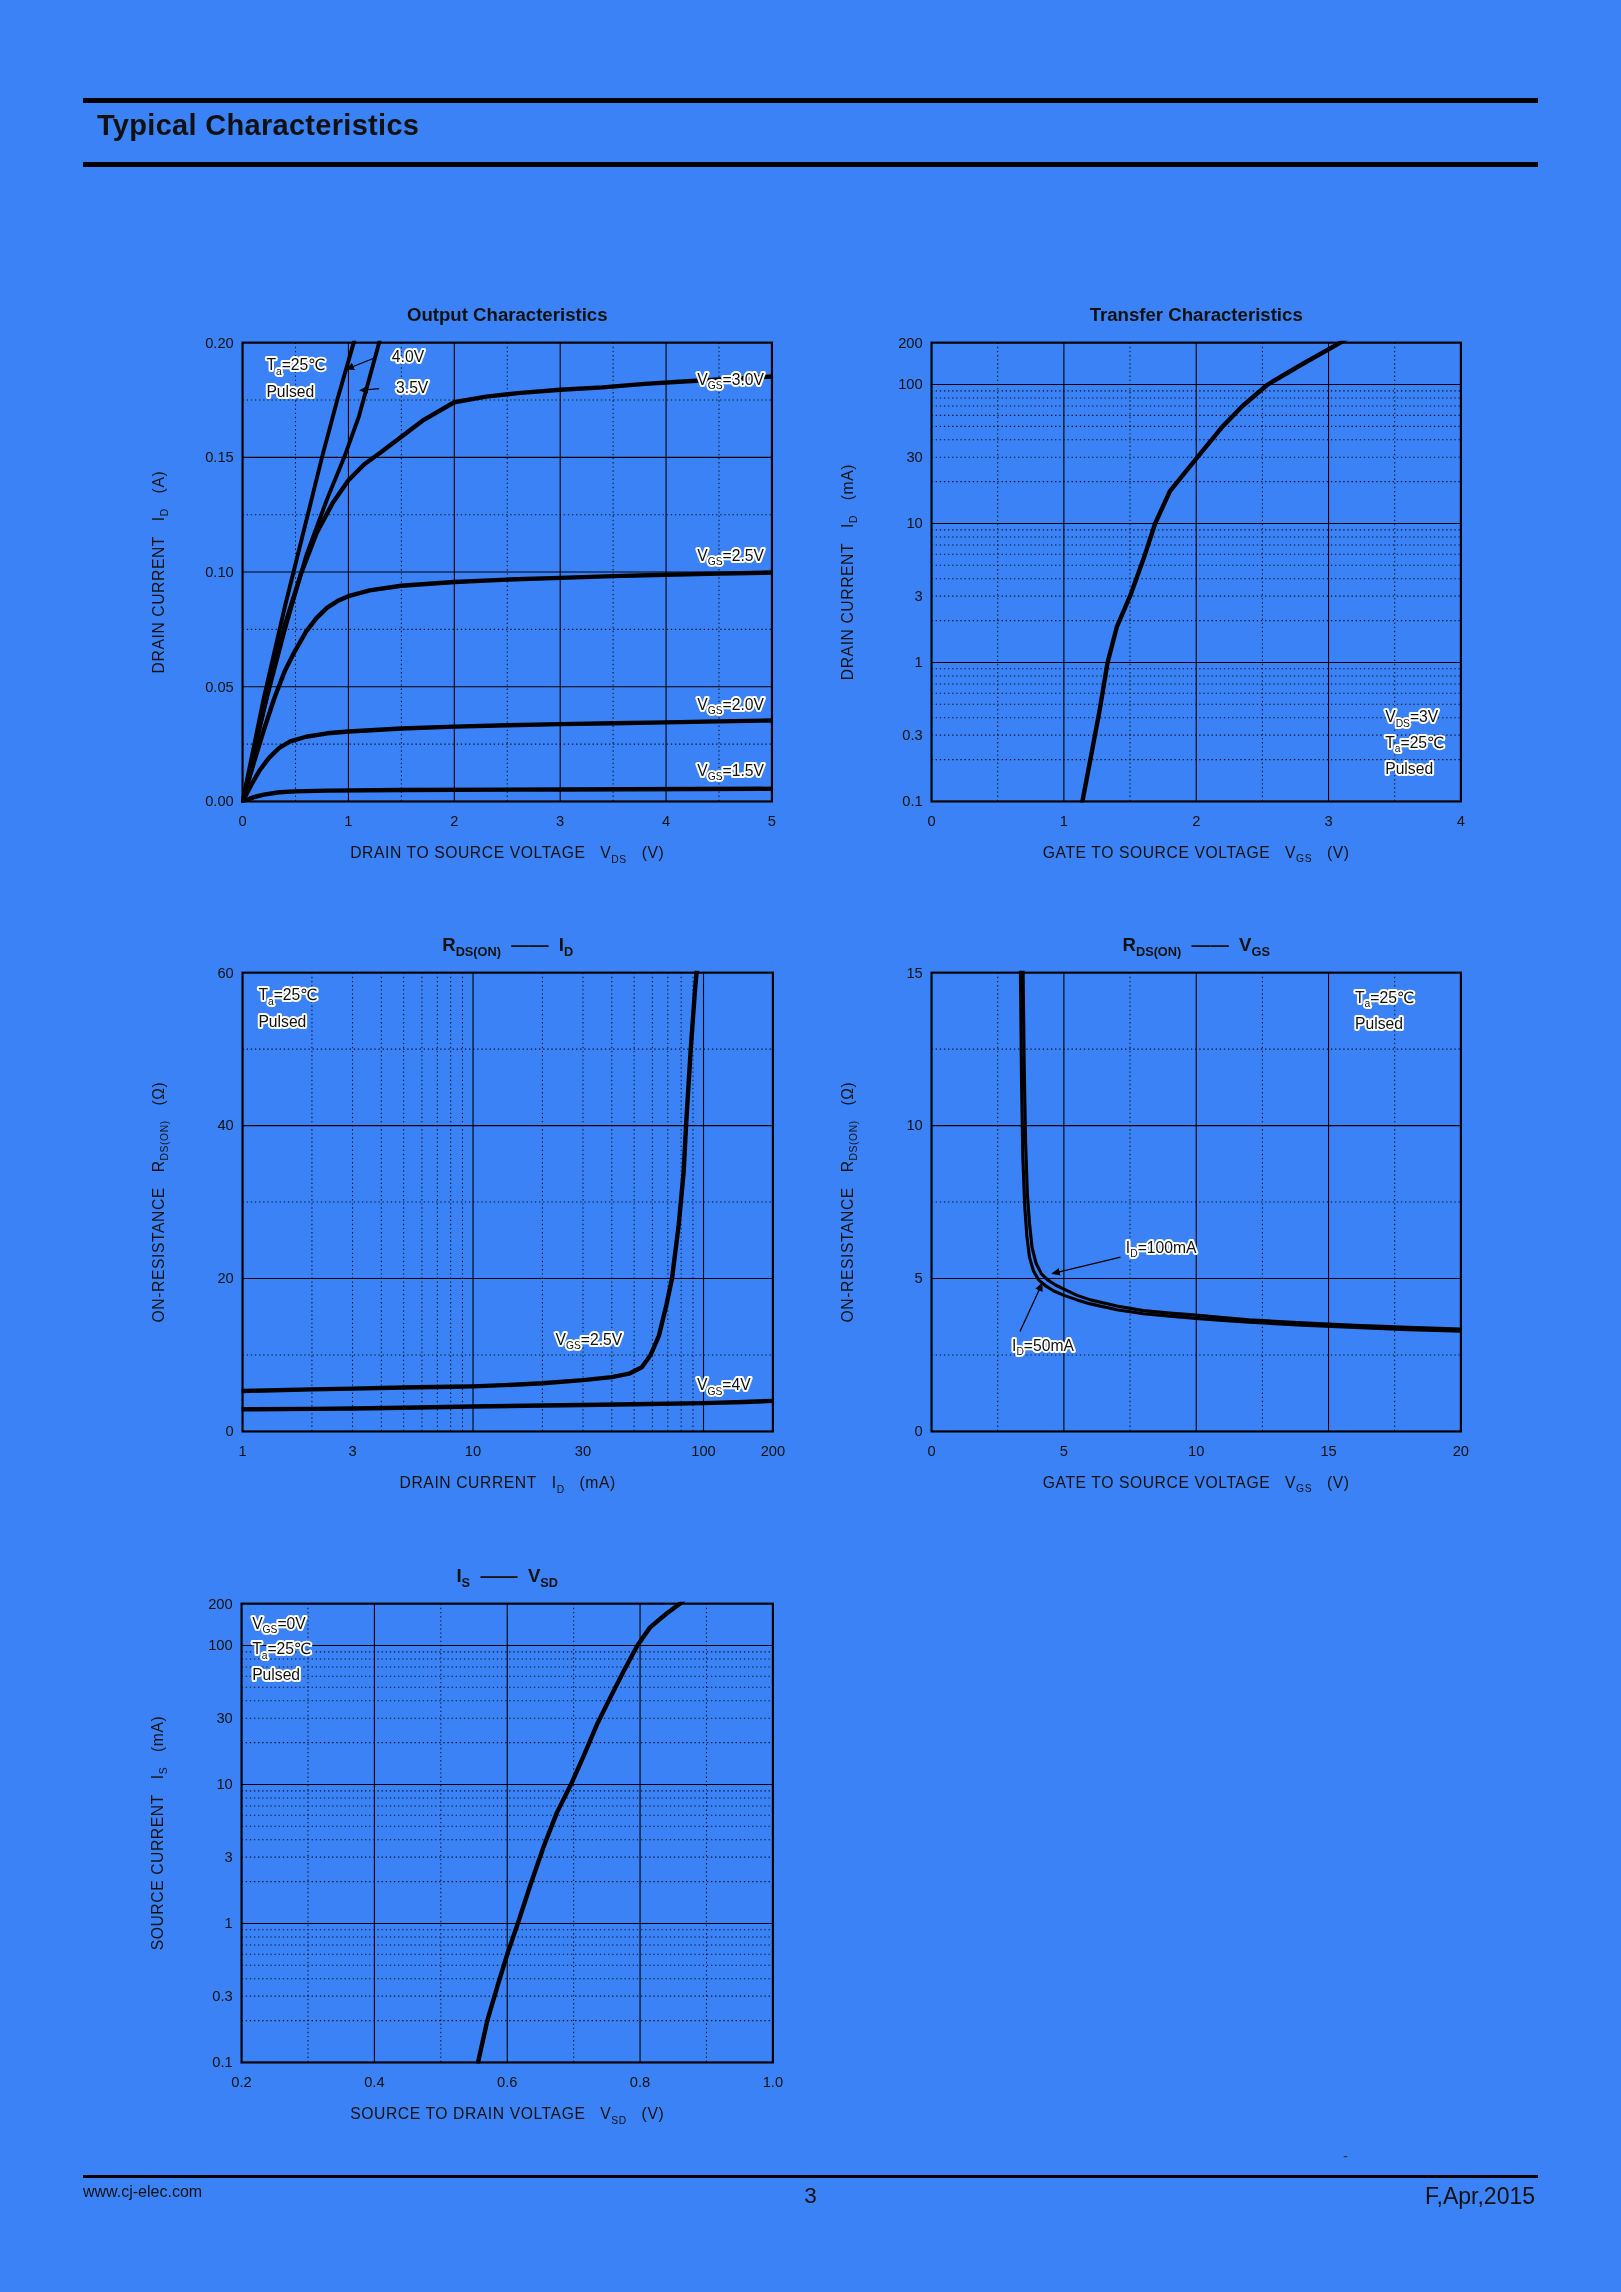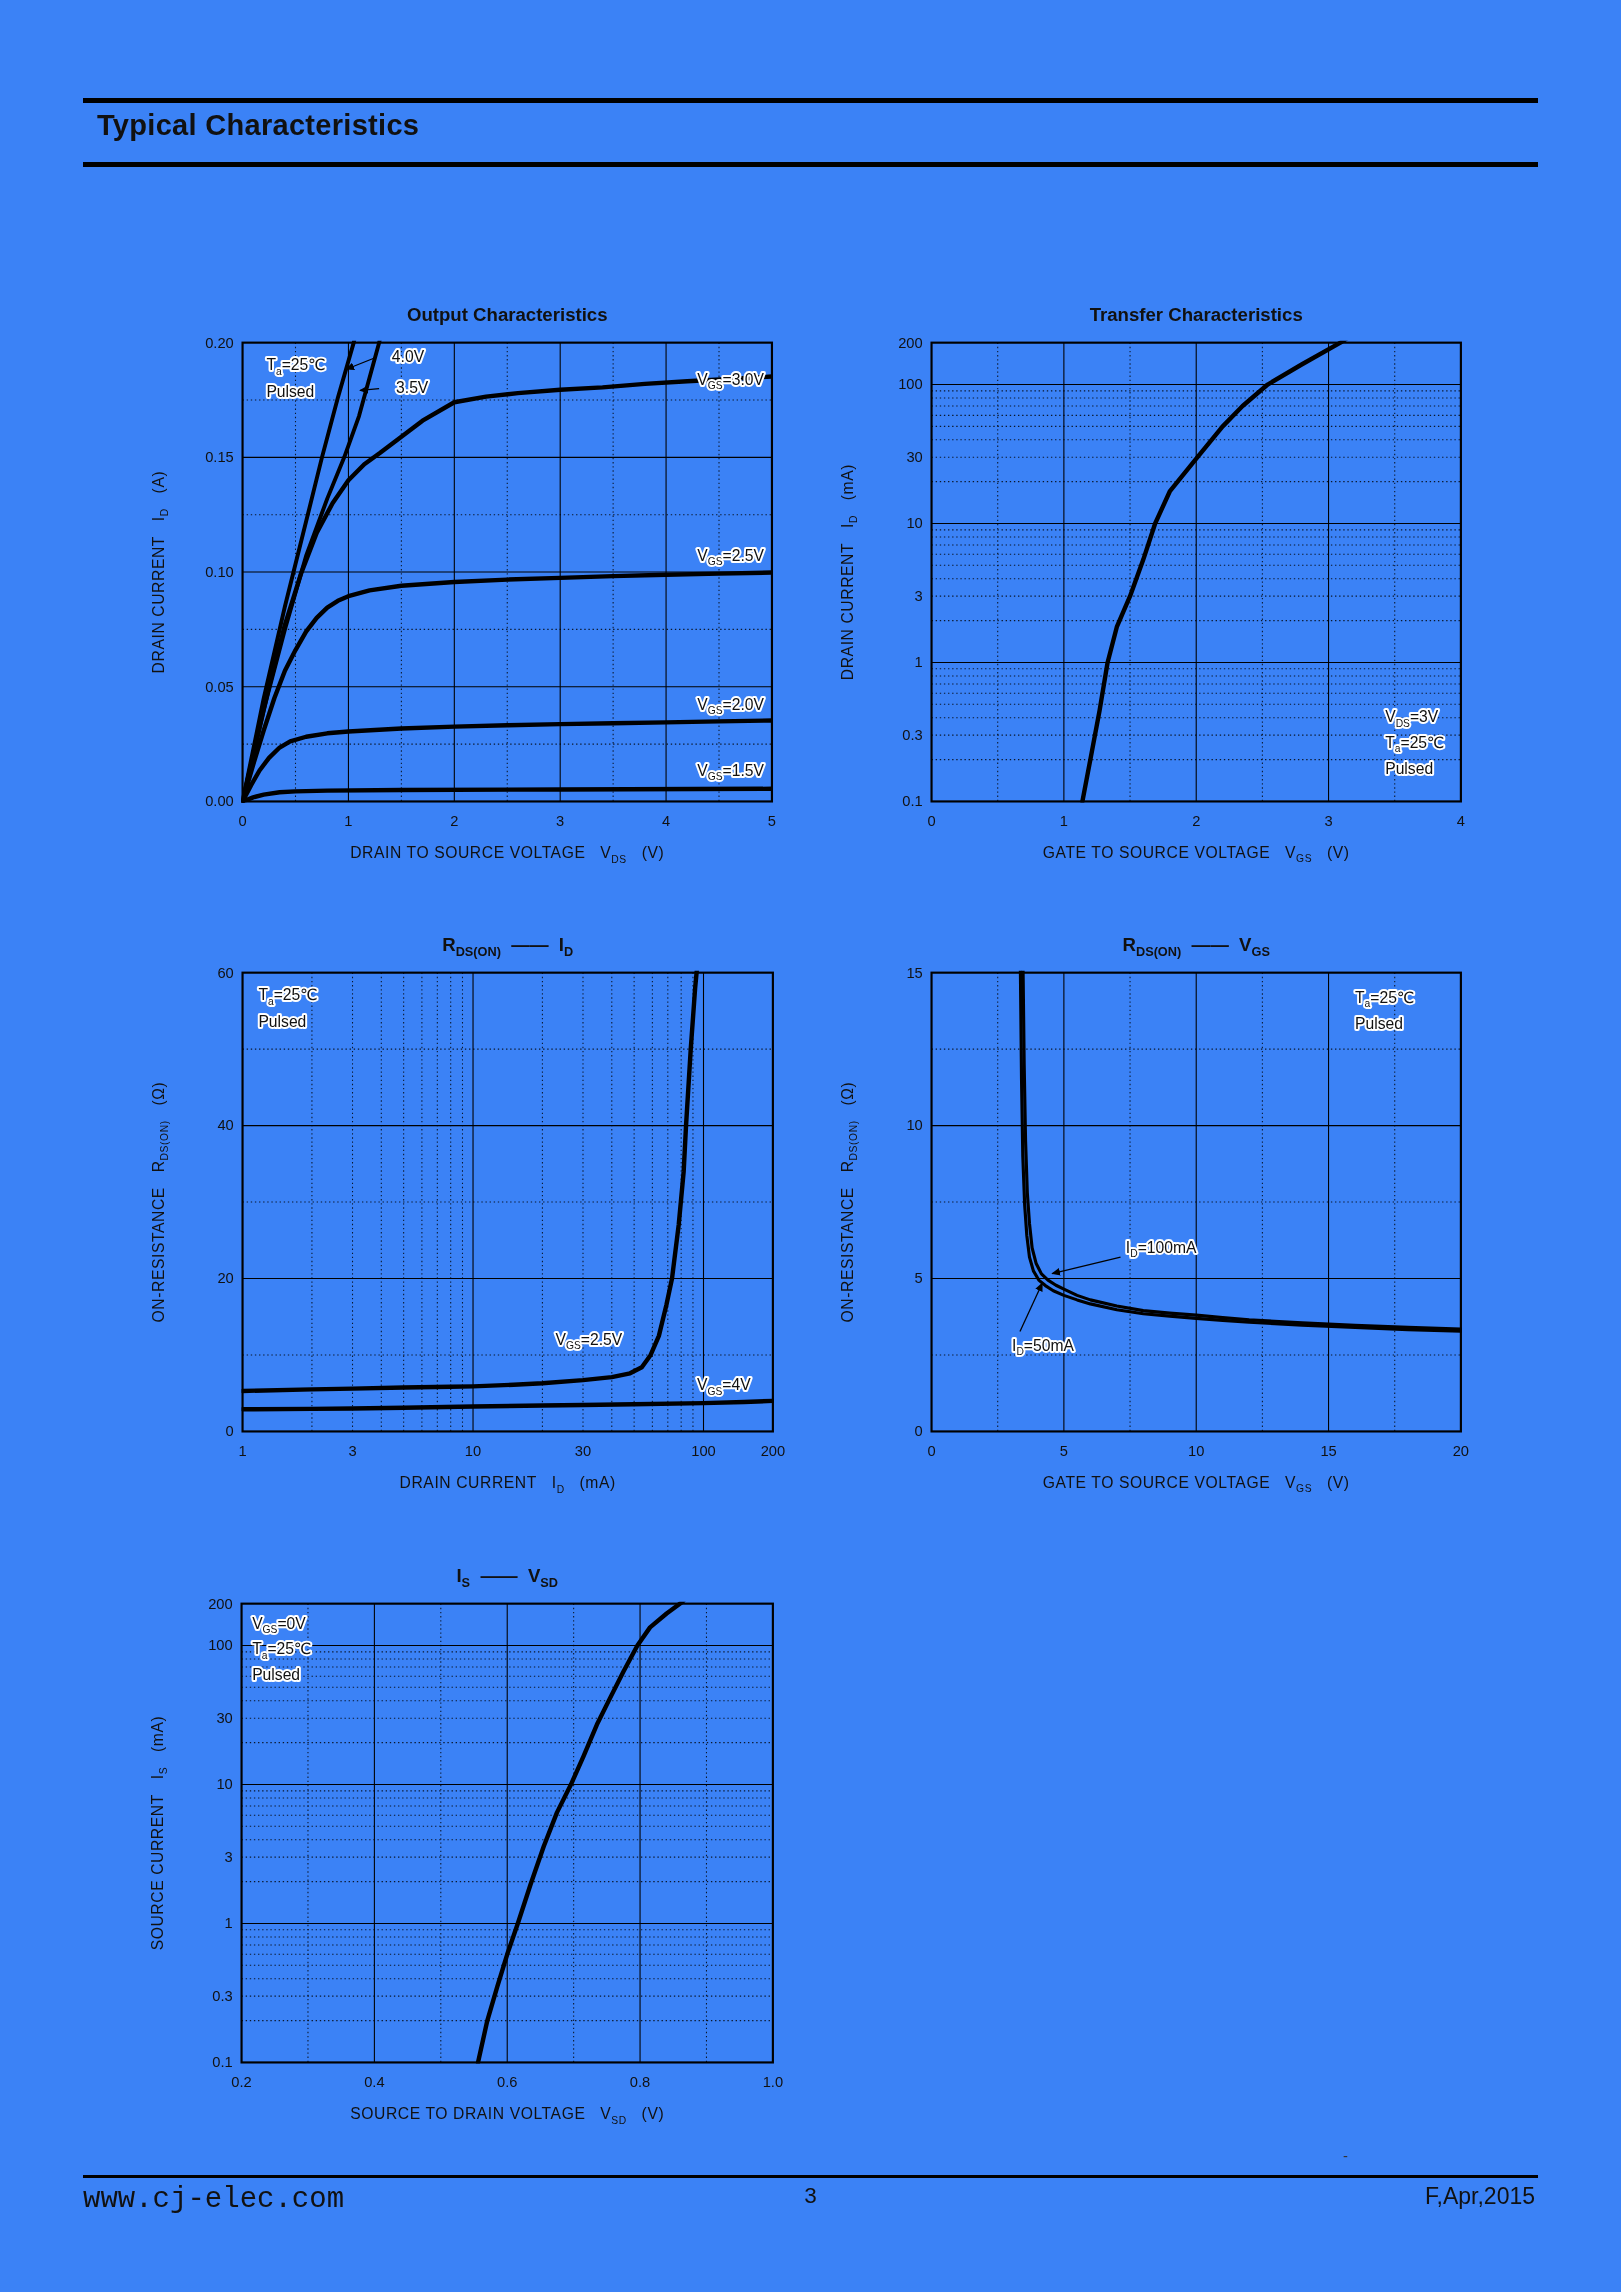--- a/index.html
+++ b/index.html
@@ -3,21 +3,21 @@
 <meta charset="utf-8">
 <style>
   html,body{margin:0;padding:0;background:#fff;}
   body{font-family:"Liberation Sans","DejaVu Sans",sans-serif;color:#111;}
   .page{position:relative;width:1621px;height:2293px;background:#3b82f6;overflow:hidden;}
   .rule{position:absolute;left:83px;width:1455px;background:#000;}
   #rule-top{top:98px;height:4.9px;}
   #rule-mid{top:162px;height:4.9px;}
   #rule-foot{top:2175px;height:2.9px;}
   #page-title{position:absolute;left:97px;top:109px;font-size:29px;font-weight:700;letter-spacing:0.3px;}
-  #footer-left{position:absolute;left:83px;top:2183px;font-size:29px;font-family:Liberation Mono, monospace;}
+  #footer-left{position:absolute;left:83px;top:2183px;font-size:16px;}
   #footer-center{position:absolute;left:0;top:2183px;width:1621px;text-align:center;font-size:22.5px;}
   #footer-right{position:absolute;right:86px;top:2183px;font-size:23px;}
   #stray-mark{position:absolute;left:1343px;top:2148px;font-size:14.7px;color:#333;}
   .chart{position:absolute;}
   #chart0{left:71px;top:272px;}
   #chart1{left:760px;top:272px;}
   #chart2{left:71px;top:902px;}
   #chart3{left:760px;top:902px;}
   #chart4{left:70px;top:1533px;}
   svg text{fill:#111;font-family:"Liberation Sans","DejaVu Sans",sans-serif;white-space:pre;}

